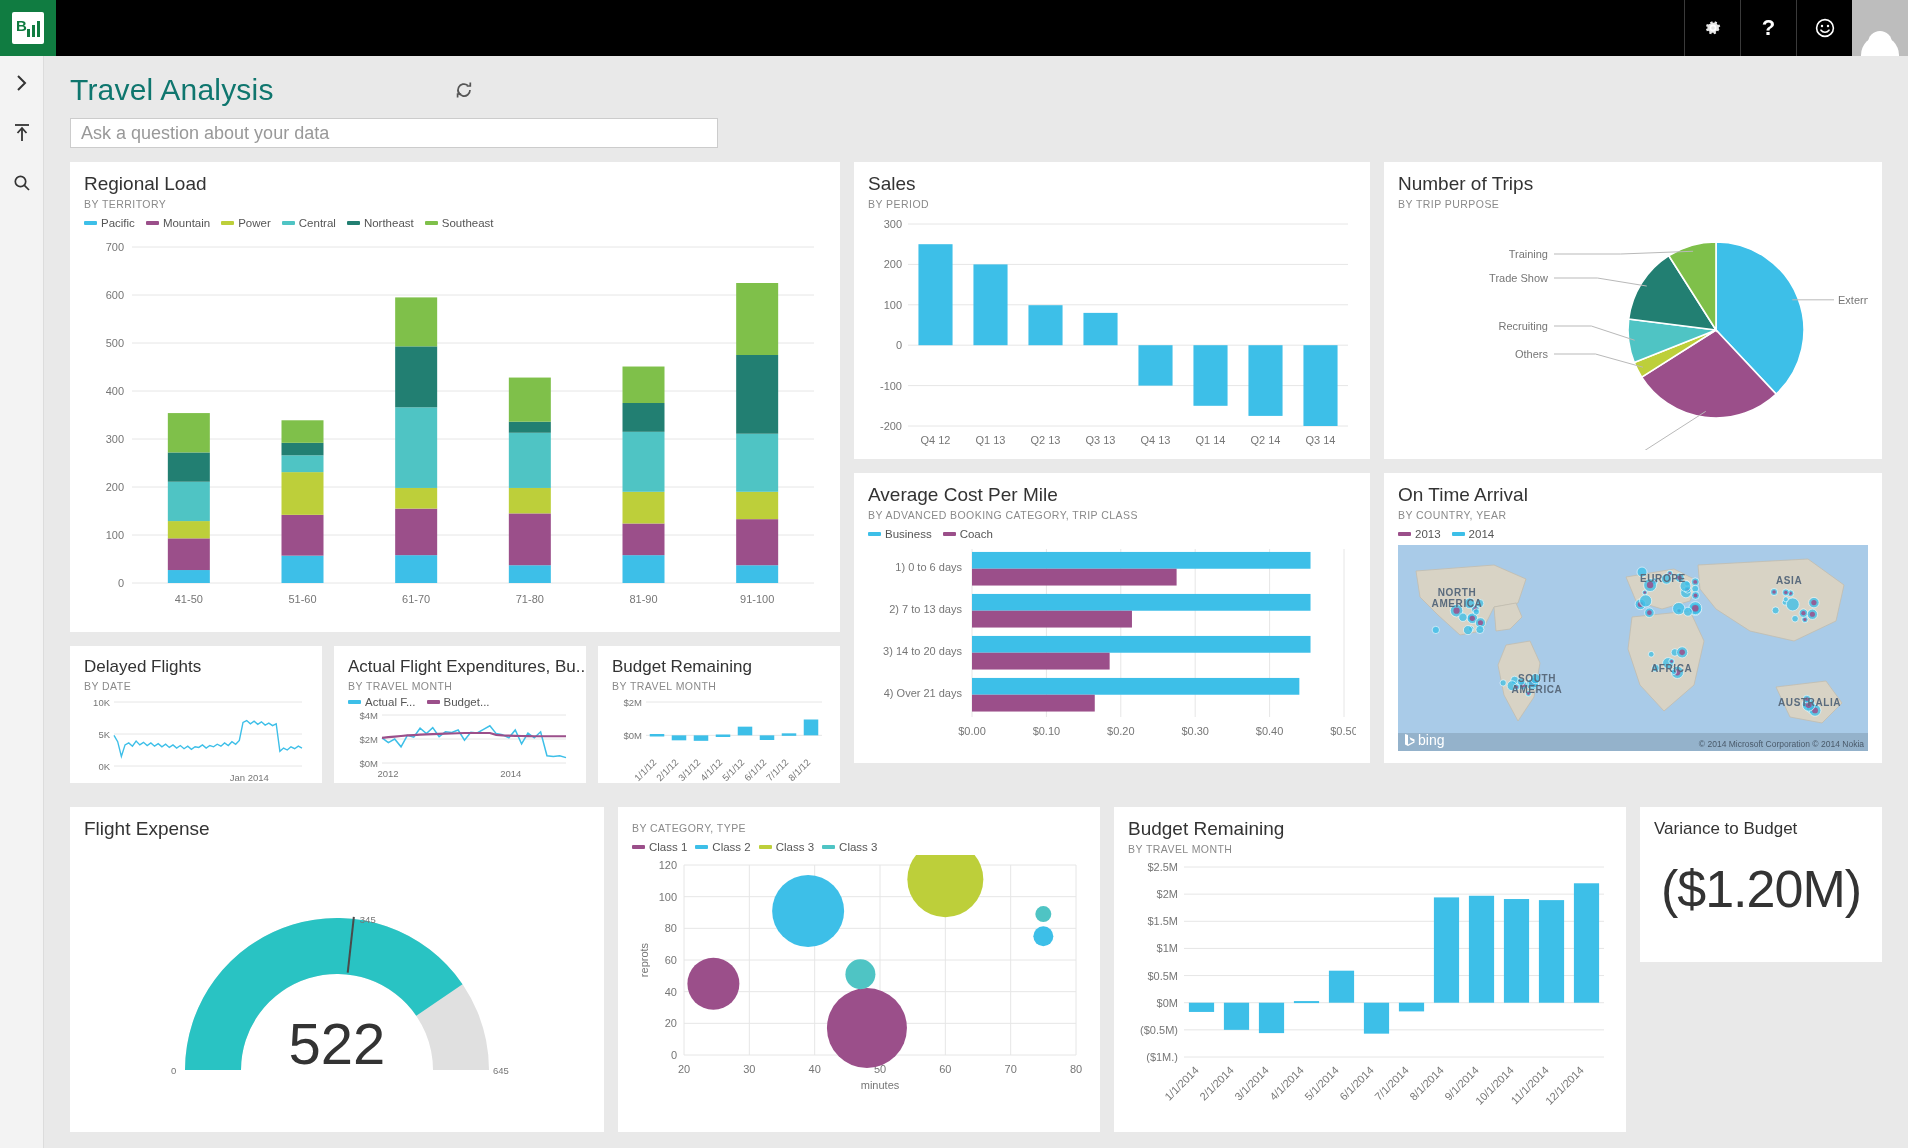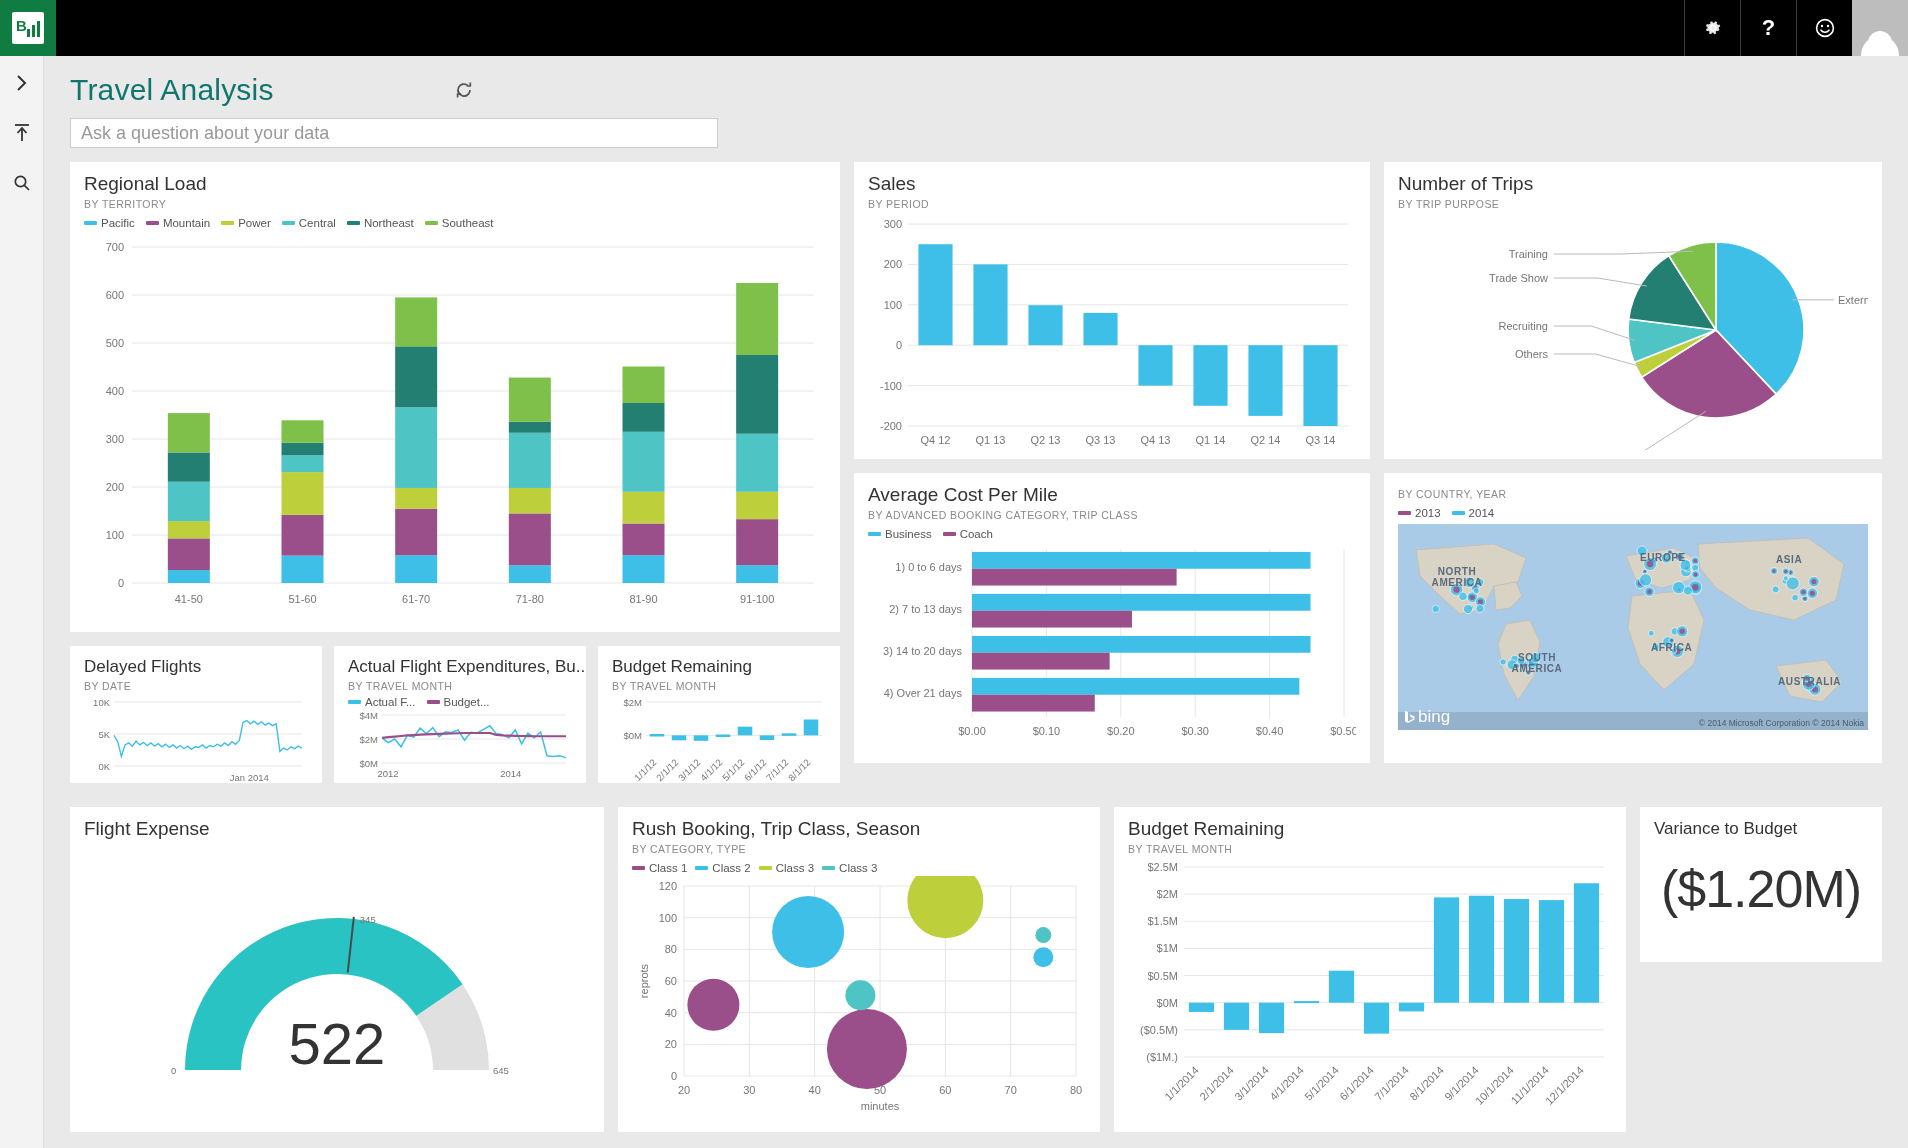--- a/index.html
+++ b/index.html
@@ -97,21 +97,21 @@
   .kpi-value {
     font-size: 52px; font-weight: 300; color: #333; text-align: center;
     line-height: 1; letter-spacing: -1px;
   }
   .kpi-body { display: flex; align-items: center; justify-content: center; height: calc(100% - 34px); }
 
   
   .map-canvas { position: relative; width: 100%; height: 206px; background: #a8c8e8; overflow: hidden; }
   .map-label { position: absolute; font-size: 10px; color: #5a6b7d; font-weight: bold; letter-spacing: .6px; }
   .map-credit { position: absolute; right: 4px; bottom: 2px; font-size: 8.5px; color: #4a5a6a; }
-  .bing-logo { position: absolute; left: 6px; bottom: 3px; font-size: 17px; color: #fff; display: flex; align-items: center; gap: 3px; }
+  .bing-logo { position: absolute; left: 6px; bottom: 3px; font-size: 14px; color: #fff; display: flex; align-items: center; gap: 3px; }
 </style>
 </head>
 <body>
 
 <div class="topbar">
   <div class="logo-box">
     <div class="logo-glyph">
       <span class="lg-b">B</span>
       <span class="lg-bars">
         <i style="height:8px"></i>
@@ -377,20 +377,21 @@
           <rect x="104" y="92.94" width="338.52000000000004" height="16.8" fill="#3dbfe8"></rect>
           <rect x="104" y="109.74" width="137.64" height="16.8" fill="#9b4f8a"></rect>
           <text x="94" y="111.84" class="axis-label" text-anchor="end">3) 14 to 20 days</text>
           <rect x="104" y="134.94" width="327.36" height="16.8" fill="#3dbfe8"></rect>
           <rect x="104" y="151.74" width="122.76" height="16.8" fill="#9b4f8a"></rect>
           <text x="94" y="153.84" class="axis-label" text-anchor="end">4) Over 21 days</text>
         </svg>
     </div>
 
     <div class="tile" style="left:1314px; top:311px; width:498px; height:290px; padding-bottom:0;">
+      <div class="tile-title">On Time Arrival</div>
       <div class="tile-sub">BY COUNTRY, YEAR</div>
       <div class="legend">
         <span class="legend-item">
             <i class="legend-swatch" style="background:#9b4f8a"></i>
             <span>2013</span>
           </span>
         <span class="legend-item">
             <i class="legend-swatch" style="background:#3dbfe8"></i>
             <span>2014</span>
           </span>
@@ -606,21 +607,20 @@
           <path d="M101,222.00000000000003 A152,152 0 0 1 378.52868461265825,136.28798602636982 L332.2812744922052,167.86609643770726 A96,96 0 0 0 157,222 Z" fill="#29c3c3"></path>
           <line x1="263.7183784210317" y1="124.5879044264853" x2="269.84316609019265" y2="68.92384981304832" stroke="#4a4a4a" stroke-width="2"></line>
           <text x="275.84316609019265" y="74.92384981304832" class="axis-label-sm" text-anchor="start">345</text>
           <text x="87" y="226" class="axis-label-sm" text-anchor="start">0</text>
           <text x="409" y="226" class="axis-label-sm" text-anchor="start">645</text>
           <text x="253" y="216" text-anchor="middle" font-size="58" font-weight="300" fill="#333" font-family="&quot;Liberation Sans&quot;, sans-serif">522</text>
         </svg>
     </div>
 
     <div class="tile" style="left:548px; top:645px; width:482px; height:325px;">
-      <div class="tile-title">Rush Booking, Trip Class, Season</div>
       <div class="tile-sub">BY CATEGORY, TYPE</div>
       <div class="legend" style="gap:8px">
         <span class="legend-item">
             <i class="legend-swatch" style="background:#9b4f8a"></i>
             <span>Class 1</span>
           </span>
         <span class="legend-item">
             <i class="legend-swatch" style="background:#3dbfe8"></i>
             <span>Class 2</span>
           </span>

